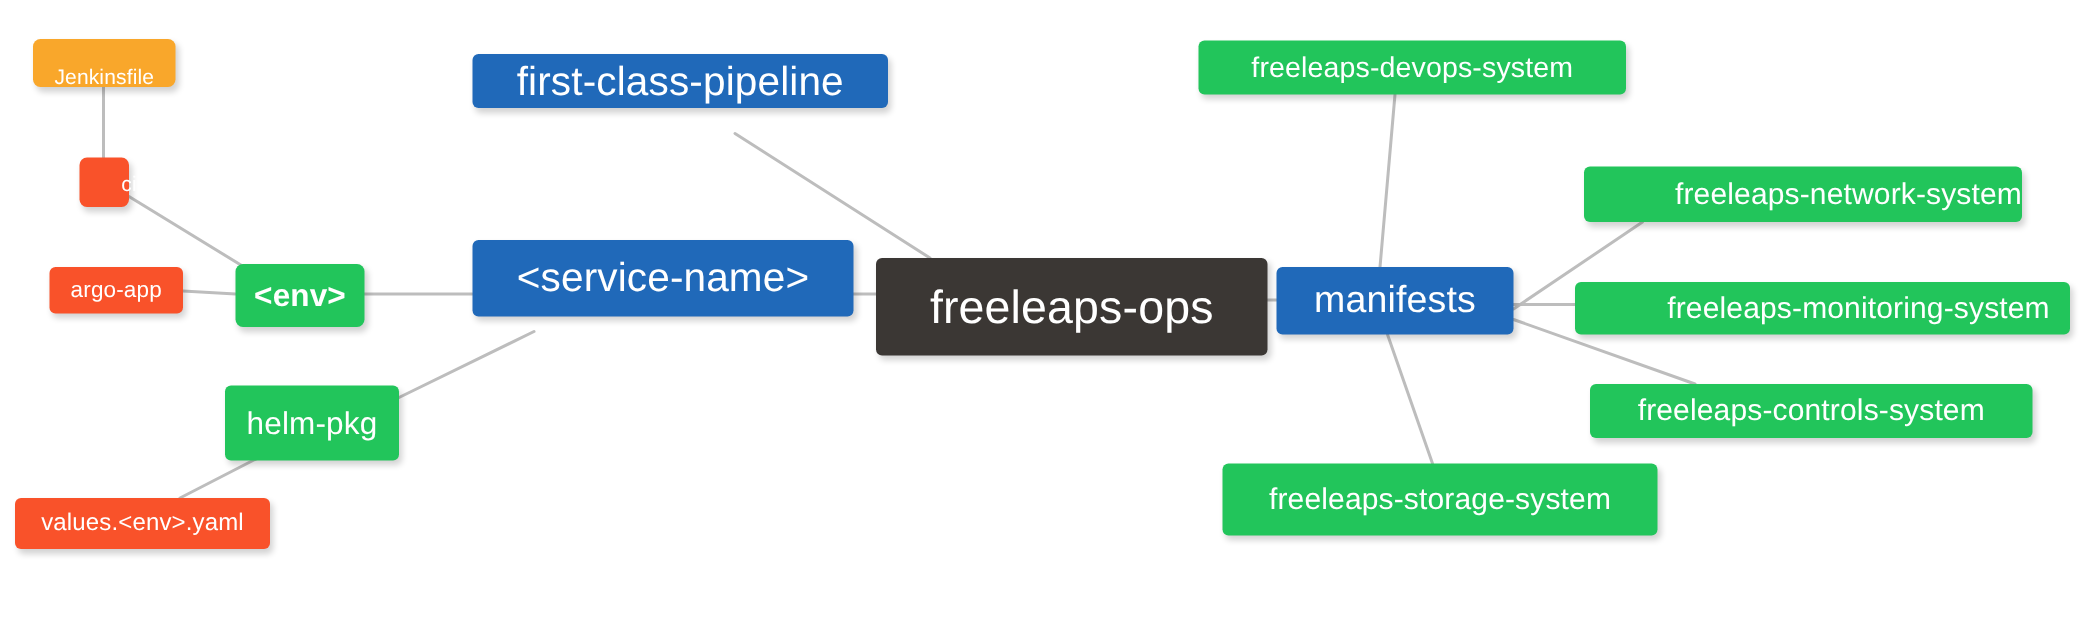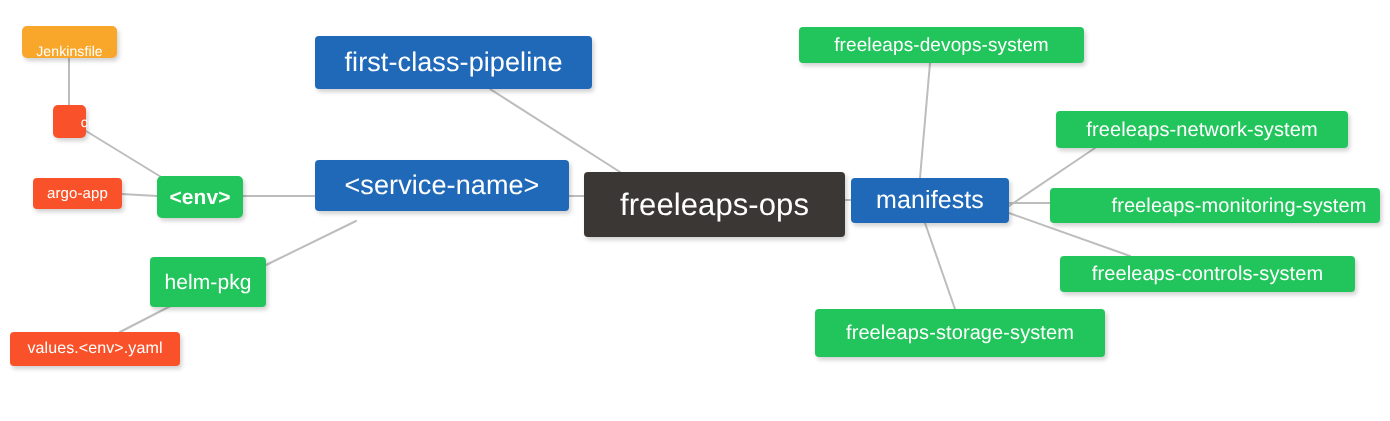--- a/index.html
+++ b/index.html
@@ -76,36 +76,36 @@
       </div>
       <div class="node" style="left: 157px; top: 176px; width: 86px; height: 42px; background: rgb(34, 197, 91); font-size: 21px; border-radius: 5px; font-weight: bold;">
         <span>&lt;env&gt;</span>
       </div>
       <div class="node" style="left: 150px; top: 257px; width: 116px; height: 50px; background: rgb(34, 197, 91); font-size: 21px; border-radius: 4px;">
         <span>helm-pkg</span>
       </div>
       <div class="node" style="left: 10px; top: 332px; width: 170px; height: 34px; background: rgb(249, 82, 42); font-size: 16px; border-radius: 4px;">
         <span>values.&lt;env&gt;.yaml</span>
       </div>
-      <div class="node" style="left: 315px; top: 36px; width: 277px; height: 53px; background: rgb(32, 105, 185); font-size: 27px; border-radius: 4px; align-items: center;">
+      <div class="node" style="left: 315px; top: 36px; width: 277px; height: 36px; background: rgb(32, 105, 185); font-size: 27px; border-radius: 4px; align-items: center;">
         <span>first-class-pipeline</span>
       </div>
       <div class="node" style="left: 315px; top: 160px; width: 254px; height: 51px; background: rgb(32, 105, 185); font-size: 27px; border-radius: 4px;">
         <span>&lt;service-name&gt;</span>
       </div>
       <div class="node" style="left: 584px; top: 172px; width: 261px; height: 65px; background: rgb(59, 55, 52); font-size: 31px; border-radius: 4px;">
         <span>freeleaps-ops</span>
       </div>
       <div class="node" style="left: 851px; top: 178px; width: 158px; height: 45px; background: rgb(32, 105, 185); font-size: 25px; border-radius: 4px;">
         <span>manifests</span>
       </div>
       <div class="node" style="left: 799px; top: 27px; width: 285px; height: 36px; background: rgb(34, 197, 91); font-size: 19px; border-radius: 4px; justify-content: center;">
         <span>freeleaps-devops-system</span>
       </div>
-      <div class="node" style="left: 1056px; top: 111px; width: 292px; height: 37px; background: rgb(34, 197, 91); font-size: 20px; border-radius: 4px;">
+      <div class="node" style="left: 1056px; top: 111px; width: 292px; height: 37px; background: rgb(34, 197, 91); font-size: 20px; border-radius: 4px; justify-content: flex-end;">
         <span>freeleaps-network-system</span>
       </div>
       <div class="node" style="left: 1050px; top: 188px; width: 330px; height: 35px; background: rgb(34, 197, 91); font-size: 20px; border-radius: 4px; padding-left: 48px;">
         <span>freeleaps-monitoring-system</span>
       </div>
       <div class="node" style="left: 1060px; top: 256px; width: 295px; height: 36px; background: rgb(34, 197, 91); font-size: 20px; border-radius: 4px; justify-content: center;">
         <span>freeleaps-controls-system</span>
       </div>
       <div class="node" style="left: 815px; top: 309px; width: 290px; height: 48px; background: rgb(34, 197, 91); font-size: 20px; border-radius: 4px;">
         <span>freeleaps-storage-system</span>

